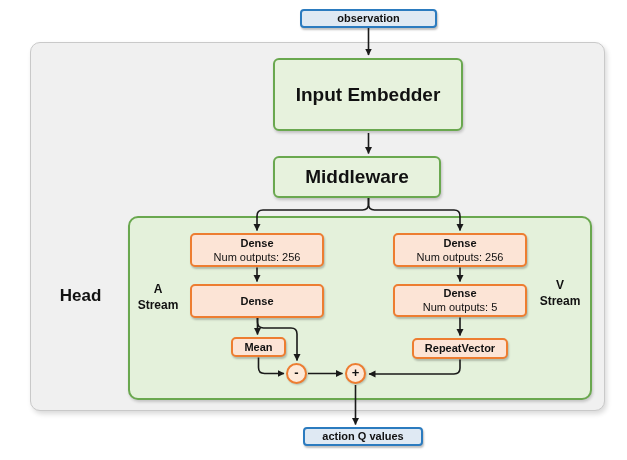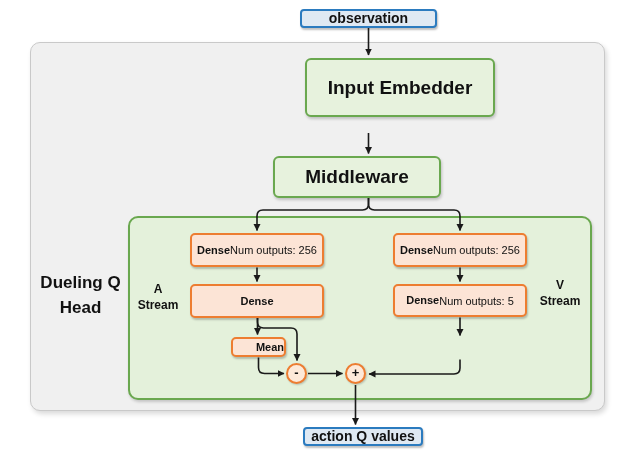--- a/index.html
+++ b/index.html
@@ -11,27 +11,27 @@
 
   .container-gray { left: 30px; top: 42px; width: 575px; height: 369px;
     background: #f0f0f0; border: 1.5px solid #c9c9c9; border-radius: 10px;
     box-shadow: 2px 3px 5px rgba(0,0,0,0.15); }
 
   .container-green { left: 128px; top: 216px; width: 464px; height: 184px;
     background: #e4f1db; border: 2px solid #6aa84f; border-radius: 10px;
     box-shadow: 1px 2px 3px rgba(0,0,0,0.18); }
 
   .blue-box { background: #dfe9f3; border: 2px solid #2b7bbf; border-radius: 4px;
-    font-weight: bold; font-size: 14px; box-shadow: 1px 2px 2px rgba(0,0,0,0.25); }
+    font-weight: bold; font-size: 11px; box-shadow: 1px 2px 2px rgba(0,0,0,0.25); }
 
   .green-box { background: #e7f2dd; border: 2px solid #6aa84f; border-radius: 6px;
     font-weight: bold; font-size: 19px; box-shadow: 1px 2px 3px rgba(0,0,0,0.2); }
 
   .orange-box { background: #fce4d6; border: 2px solid #ed7d31; border-radius: 5px;
-    box-shadow: 1px 2px 2px rgba(0,0,0,0.22); font-size: 11px; }
+    box-shadow: 1px 2px 2px rgba(0,0,0,0.22); flex-direction: column; font-size: 11px; }
   .orange-box .t { font-weight: bold; }
   .orange-box .s { font-weight: normal; margin-top: 1px; }
   .orange-label { background: #fce4d6; border: 2px solid #ed7d31; border-radius: 5px;
     box-shadow: 1px 2px 2px rgba(0,0,0,0.22); font-size: 11px; font-weight: bold; }
 
   .op-circle { width: 21px; height: 21px; border-radius: 50%;
     background: #fde9d9; border: 2.5px solid #ed7d31; font-weight: bold; font-size: 13px;
     box-shadow: 1px 1px 2px rgba(0,0,0,0.2); padding-bottom: 1px; }
 
   .big-label { font-weight: bold; font-size: 17px; line-height: 1.45; flex-direction: column; }
@@ -45,30 +45,29 @@
 
 <div class="stage">
 
   <div class="node container-gray"></div>
   <div class="node container-green"></div>
 
   <div class="node blue-box" style="left:300px; top:9px; width:137px; height:19px;">
     <span>observation</span>
   </div>
 
-  <div class="node green-box" style="left:273px; top:58px; width:190px; height:59px;margin-left:32px;">
+  <div class="node green-box" style="left:273px; top:58px; width:190px; height:73px;">
     <span>Input Embedder</span>
   </div>
 
   <div class="node green-box" style="left:273px; top:156px; width:168px; height:42px;">
     <span>Middleware</span>
   </div>
 
   <div class="node big-label" style="left:33px; top:270px; width:95px; height:52px;">
-    <span>Dueling Q</span>
     <span>Head</span>
   </div>
 
   <div class="node stream-label" style="left:131px; top:282px; width:54px; height:32px;">
     <span>A</span>
     <span>Stream</span>
   </div>
 
   <div class="node stream-label" style="left:533px; top:278px; width:54px; height:32px;">
     <span>V</span>
@@ -87,24 +86,27 @@
   <div class="node orange-box" style="left:393px; top:233px; width:134px; height:34px;">
     <span class="t">Dense</span>
     <span class="s">Num outputs: 256</span>
   </div>
 
   <div class="node orange-box" style="left:393px; top:284px; width:134px; height:33px;">
     <span class="t">Dense</span>
     <span class="s">Num outputs: 5</span>
   </div>
 
-  <div class="node orange-label" style="left:231px; top:337px; width:55px; height:20px;justify-content:flex-end;">
+  <div class="node orange-label" style="left:231px; top:337px; width:55px; height:20px;">
     <span>Mean</span>
   </div>
 
+  <div class="node orange-label" style="left:412px; top:338px; width:96px; height:21px;">
+    <span>RepeatVector</span>
+  </div>
 
   <div class="node op-circle" style="left:286px; top:363px;">
     <span>-</span>
   </div>
 
   <div class="node op-circle" style="left:345px; top:363px;">
     <span>+</span>
   </div>
 
   <div class="node blue-box" style="left:303px; top:427px; width:120px; height:19px;">

